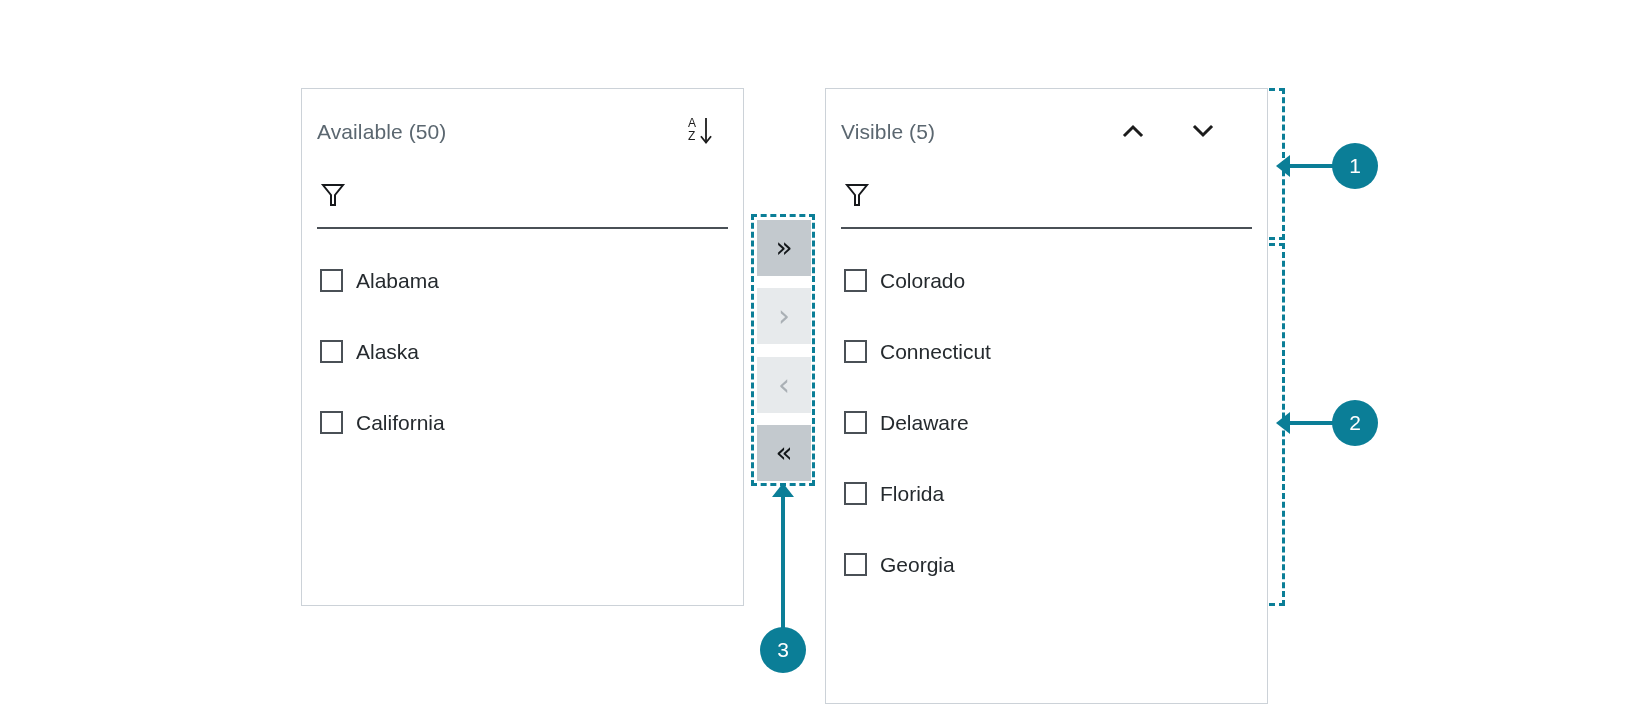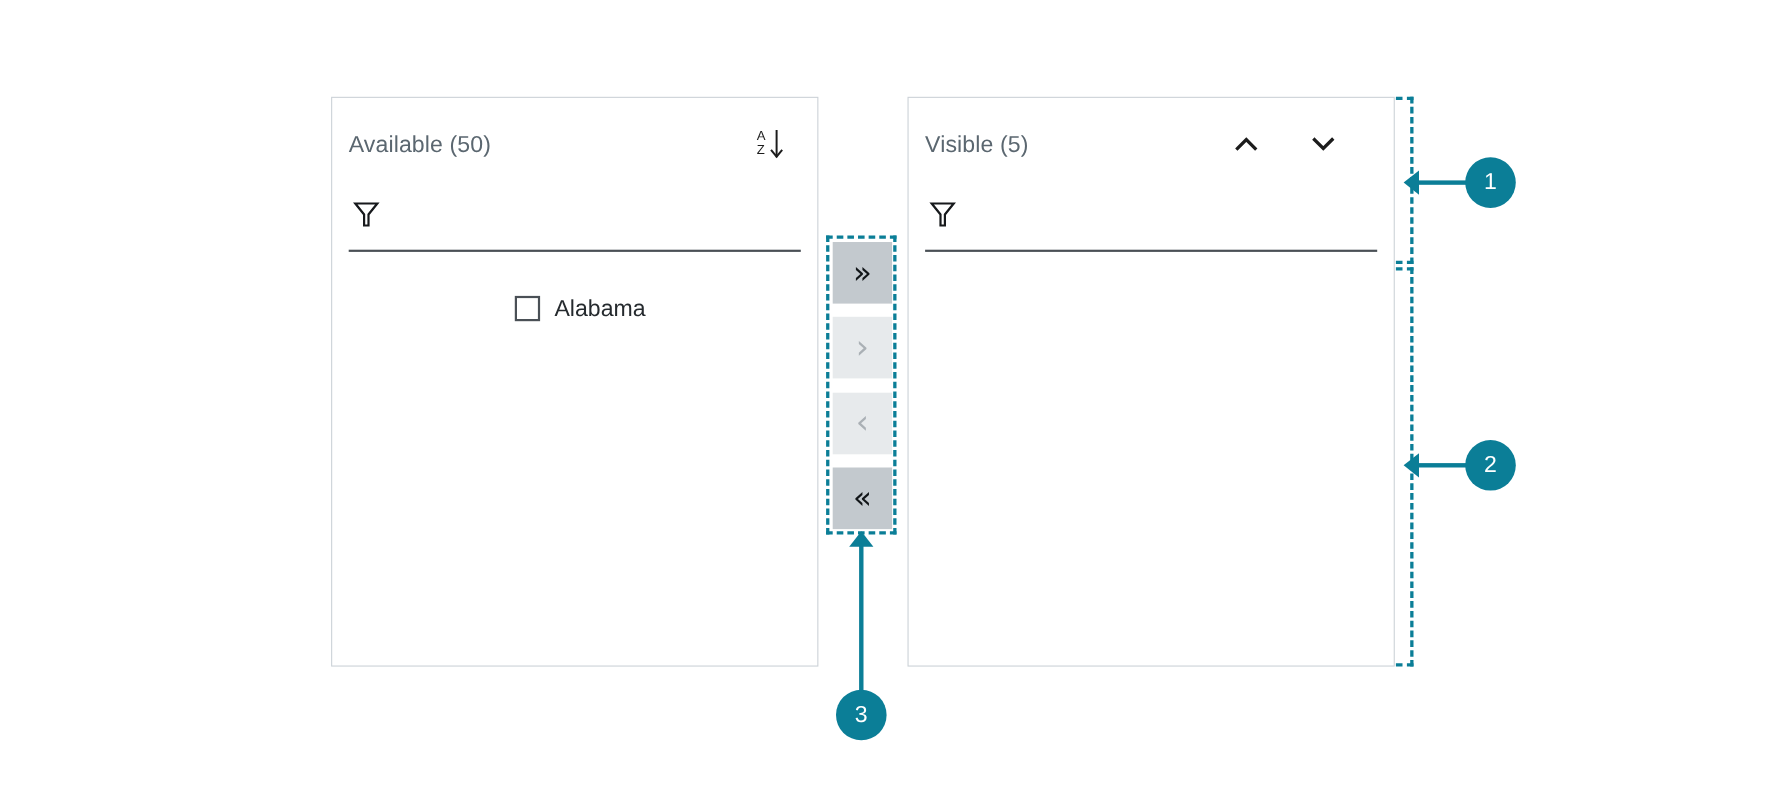--- a/index.html
+++ b/index.html
@@ -13,21 +13,21 @@
   .stage{position:absolute;left:0;top:0;width:1626px;height:720px;}
 
   
   .panel{
     position:absolute;
     background:#ffffff;
     border:1px solid #ccd2d8;
     box-sizing:border-box;
   }
   #panel-available{left:301px;top:88px;width:443px;height:518px;}
-  #panel-visible{left:825px;top:88px;width:443px;height:518px;}
+  #panel-visible{left:825px;top:88px;width:443px;height:616px;}
 
   .panel-header{
     position:absolute;left:0;top:0;right:0;height:90px;
   }
   .panel-title{
     position:absolute;left:15px;top:31px;
     font-size:21px;color:#5b6770;letter-spacing:.1px;
     white-space:nowrap;
   }
   .header-actions{
@@ -61,21 +61,20 @@
 
   
   .list{
     position:absolute;left:15px;top:156px;right:8px;bottom:6px;
     overflow:hidden;
   }
   .list-item{
     position:relative;height:71px;
     display:flex;align-items:center;
     cursor:pointer;
-    justify-content:center;
   }
   .cbx{
     width:23px;height:23px;box-sizing:border-box;
     border:2px solid #4a5056;background:#ffffff;
     margin-left:3px;flex:0 0 auto;
   }
   .item-label{
     margin-left:13px;font-size:21px;color:#252a2e;
     font-family:"Liberation Sans",sans-serif;white-space:nowrap;
   }
@@ -163,20 +162,28 @@
       </span>
       <input class="filter-input" type="text" placeholder="" style="">
       <div class="filter-underline"></div>
     </div>
 
     <div class="list" id="list-available">
         <div class="list-item">
           <span class="cbx"></span>
           <span class="item-label">Alabama</span>
         </div>
+        <div class="list-item">
+          <span class="cbx"></span>
+          <span class="item-label">Alaska</span>
+        </div>
+        <div class="list-item">
+          <span class="cbx"></span>
+          <span class="item-label">California</span>
+        </div>
       </div>
   </div>
 
   <div id="transfer-column">
       <div class="xfer-btn xfer-enabled" id="xfer-all-right">»</div>
       <div class="xfer-btn xfer-disabled" id="xfer-right" style="font-size: 30px;">›</div>
       <div class="xfer-btn xfer-disabled" id="xfer-left" style="font-size: 30px;">‹</div>
       <div class="xfer-btn xfer-enabled" id="xfer-all-left">«</div>
     </div>
 
@@ -208,20 +215,42 @@
         <svg width="26" height="28" viewBox="0 0 26 28">
           <g fill="none" stroke="#17191c" stroke-width="2" stroke-linejoin="miter">
             <path d="M3 4 L23 4 L15 14 L15 24 L11 24 L11 14 Z"></path>
           </g>
         </svg>
       </span>
       <input class="filter-input" type="text" placeholder="" style="">
       <div class="filter-underline"></div>
     </div>
 
+    <div class="list" id="list-visible">
+        <div class="list-item">
+          <span class="cbx"></span>
+          <span class="item-label">Colorado</span>
+        </div>
+        <div class="list-item">
+          <span class="cbx"></span>
+          <span class="item-label">Connecticut</span>
+        </div>
+        <div class="list-item">
+          <span class="cbx"></span>
+          <span class="item-label">Delaware</span>
+        </div>
+        <div class="list-item">
+          <span class="cbx"></span>
+          <span class="item-label">Florida</span>
+        </div>
+        <div class="list-item">
+          <span class="cbx"></span>
+          <span class="item-label">Georgia</span>
+        </div>
+      </div>
   </div>
 
   <div class="ann-dashed" id="ann-box-1"></div>
   <div class="ann-dashed" id="ann-box-2"></div>
   <div class="ann-dashed" id="ann-box-3"></div>
 
   <div class="ann-line" id="ann-line-1"></div>
   <div class="ann-line" id="ann-line-2"></div>
   <div class="ann-line" id="ann-line-3"></div>
 

